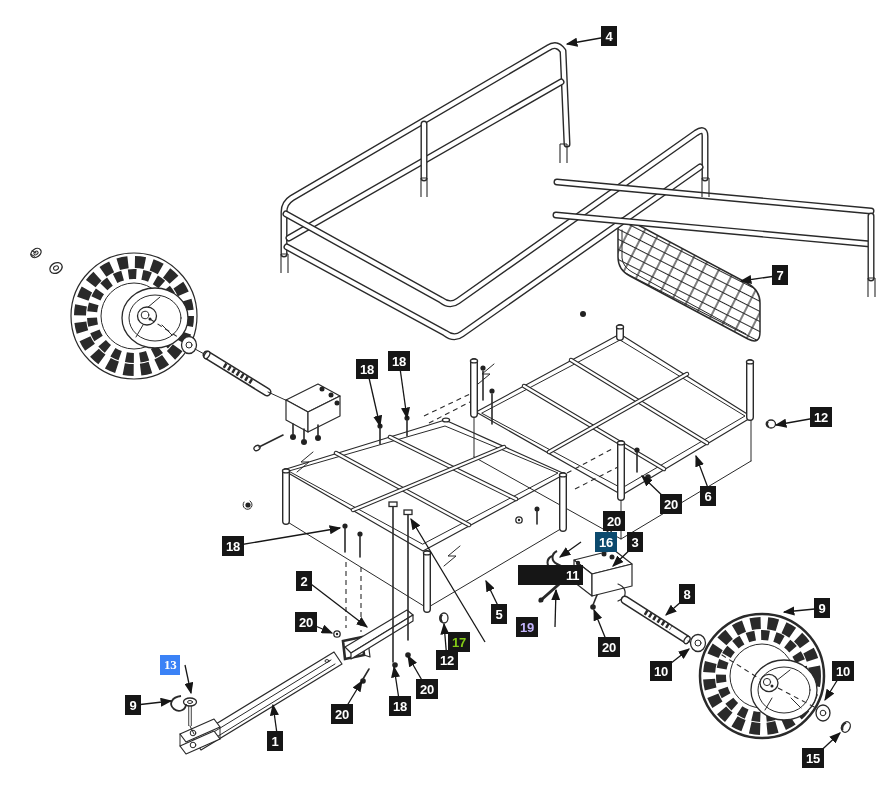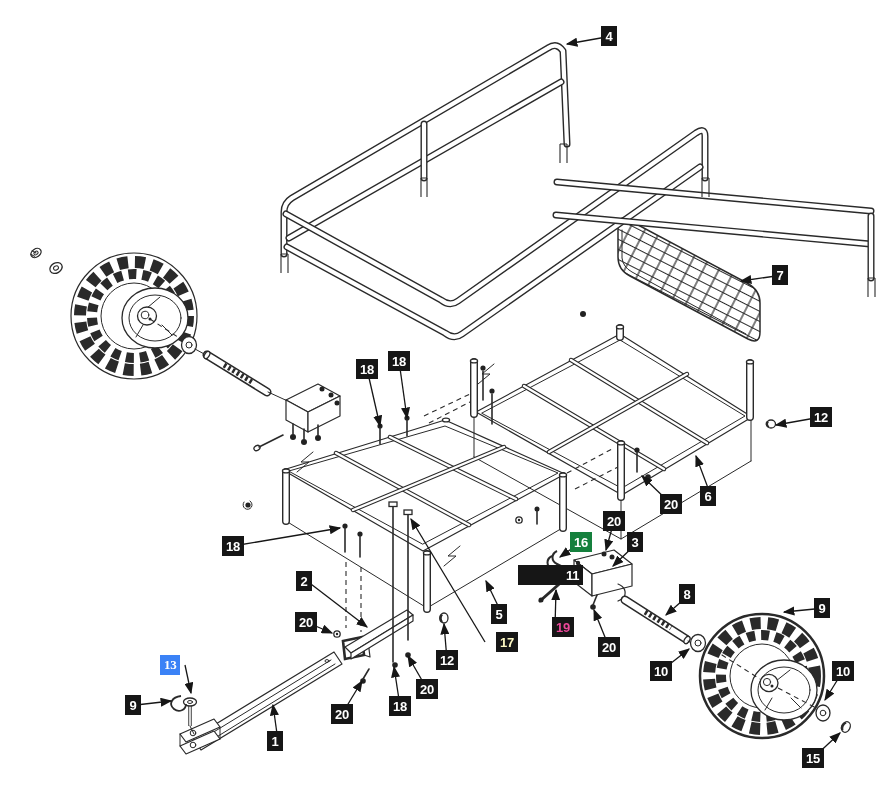--- a/index.html
+++ b/index.html
@@ -331,34 +331,34 @@
 <div id="callout-layer">
       <div class="callout" style="left: 601px; top: 26px; background: rgb(22, 22, 22); color: rgb(255, 255, 255);">4</div>
       <div class="callout" style="left: 772px; top: 265px; background: rgb(22, 22, 22); color: rgb(255, 255, 255);">7</div>
       <div class="callout" style="left: 810px; top: 407px; background: rgb(22, 22, 22); color: rgb(255, 255, 255);">12</div>
       <div class="callout" style="left: 356px; top: 359px; background: rgb(22, 22, 22); color: rgb(255, 255, 255);">18</div>
       <div class="callout" style="left: 388px; top: 351px; background: rgb(22, 22, 22); color: rgb(255, 255, 255);">18</div>
       <div class="callout" style="left: 660px; top: 494px; background: rgb(22, 22, 22); color: rgb(255, 255, 255);">20</div>
       <div class="callout" style="left: 700px; top: 486px; background: rgb(22, 22, 22); color: rgb(255, 255, 255);">6</div>
       <div class="callout" style="left: 222px; top: 536px; background: rgb(22, 22, 22); color: rgb(255, 255, 255);">18</div>
       <div class="callout" style="left: 603px; top: 511px; background: rgb(22, 22, 22); color: rgb(255, 255, 255);">20</div>
-      <div class="callout" style="left: 570px; top: 532px; background: #15803d; color: rgb(255, 255, 255);">16</div>
+      <div class="callout" style="left: 595px; top: 532px; background: #0c4a6e; color: rgb(255, 255, 255);">16</div>
       <div class="callout" style="left: 627px; top: 532px; background: rgb(22, 22, 22); color: rgb(255, 255, 255);">3</div>
       <div class="callout" style="left: 518px; top: 565px; background: rgb(22, 22, 22); color: rgb(255, 255, 255); padding-left: 48px;">11</div>
-      <div class="callout" style="left: 552px; top: 617px; background: rgb(22, 22, 22); color: #ec4899;">19</div>
+      <div class="callout" style="left: 516px; top: 617px; background: rgb(22, 22, 22); color: #c4b5fd;">19</div>
       <div class="callout" style="left: 598px; top: 637px; background: rgb(22, 22, 22); color: rgb(255, 255, 255);">20</div>
       <div class="callout" style="left: 679px; top: 584px; background: rgb(22, 22, 22); color: rgb(255, 255, 255);">8</div>
       <div class="callout" style="left: 814px; top: 598px; background: rgb(22, 22, 22); color: rgb(255, 255, 255);">9</div>
       <div class="callout" style="left: 650px; top: 661px; background: rgb(22, 22, 22); color: rgb(255, 255, 255);">10</div>
       <div class="callout" style="left: 832px; top: 661px; background: rgb(22, 22, 22); color: rgb(255, 255, 255);">10</div>
       <div class="callout" style="left: 802px; top: 748px; background: rgb(22, 22, 22); color: rgb(255, 255, 255); text-align: right;">15</div>
       <div class="callout" style="left: 296px; top: 571px; background: rgb(22, 22, 22); color: rgb(255, 255, 255);">2</div>
       <div class="callout" style="left: 295px; top: 612px; background: rgb(22, 22, 22); color: rgb(255, 255, 255);">20</div>
       <div class="callout" style="left: 436px; top: 650px; background: rgb(22, 22, 22); color: rgb(255, 255, 255);">12</div>
-      <div class="callout" style="left: 496px; top: 632px; background: rgb(22, 22, 22); color: #fef9c3;">17</div>
+      <div class="callout" style="left: 448px; top: 632px; background: rgb(22, 22, 22); color: #84cc16;">17</div>
       <div class="callout" style="left: 491px; top: 604px; background: rgb(22, 22, 22); color: rgb(255, 255, 255);">5</div>
       <div class="callout" style="left: 160px; top: 655px; background: #3b82f6; color: rgb(255, 255, 255); font-family: Liberation Serif, serif;">13</div>
       <div class="callout" style="left: 125px; top: 695px; background: rgb(22, 22, 22); color: rgb(255, 255, 255);">9</div>
       <div class="callout" style="left: 267px; top: 731px; background: rgb(22, 22, 22); color: rgb(255, 255, 255);">1</div>
       <div class="callout" style="left: 331px; top: 704px; background: rgb(22, 22, 22); color: rgb(255, 255, 255);">20</div>
       <div class="callout" style="left: 389px; top: 696px; background: rgb(22, 22, 22); color: rgb(255, 255, 255);">18</div>
       <div class="callout" style="left: 416px; top: 679px; background: rgb(22, 22, 22); color: rgb(255, 255, 255);">20</div>
     </div>
 </div>
 

